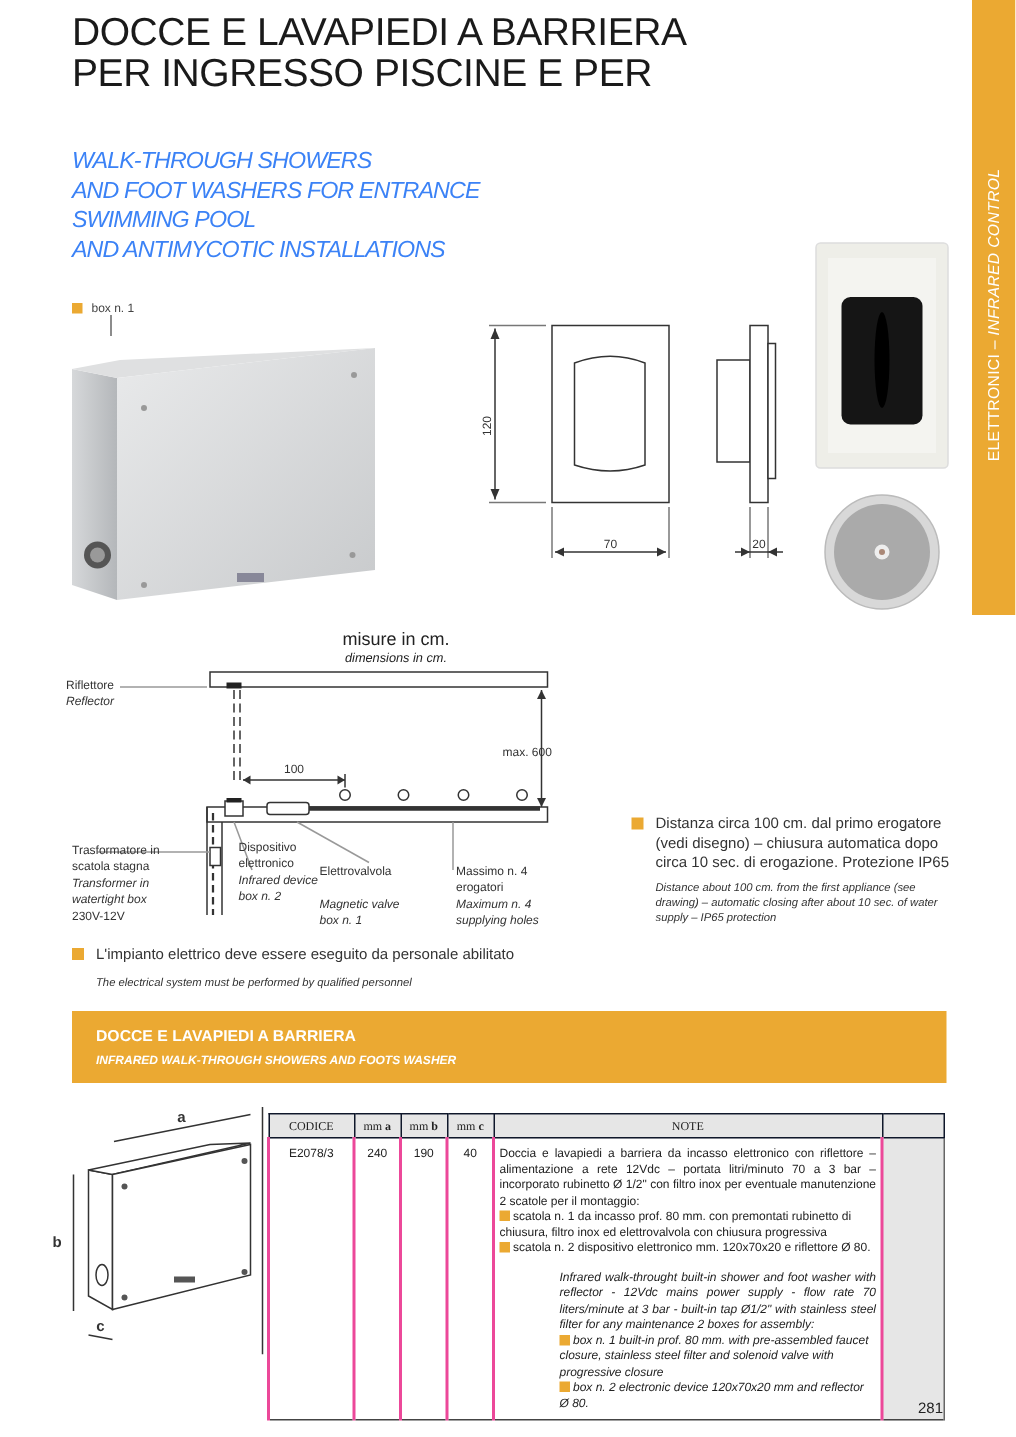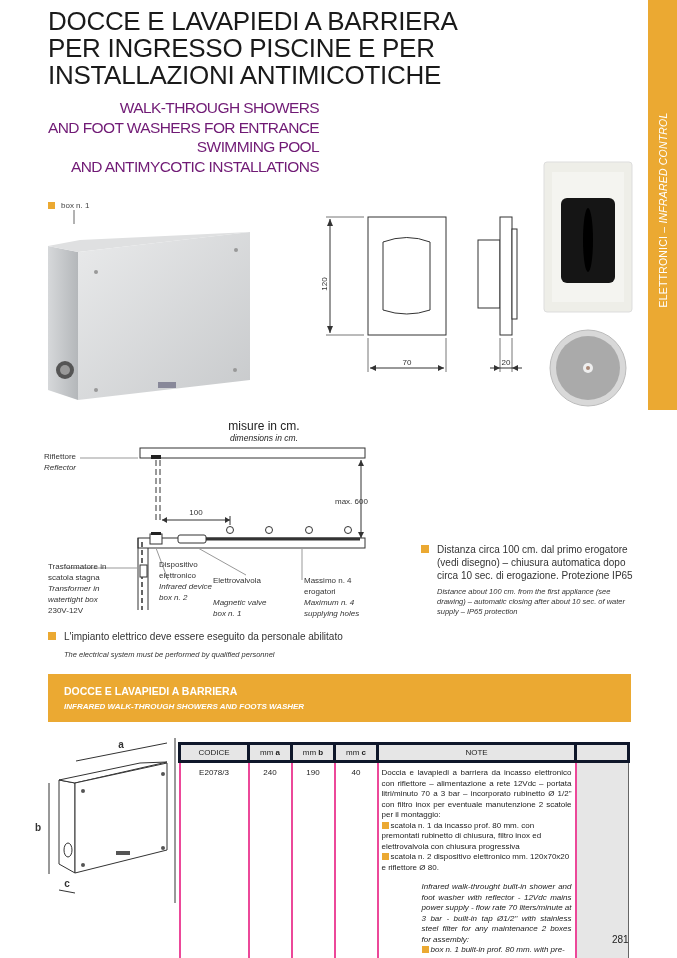--- a/index.html
+++ b/index.html
@@ -1,48 +1,47 @@
 <!DOCTYPE html>
 <html><head>
 <meta charset="utf-8">
 <style>
   html,body{margin:0;padding:0;background:#fff;}
   body{width:677px;height:958px;position:relative;overflow:hidden;font-family:"Liberation Sans",sans-serif;color:#222;}
   .abs{position:absolute;}
   .title{left:48px;top:8px;font-size:26px;line-height:27px;color:#1a1a1a;letter-spacing:-0.3px;}
-  .subtitle{left:48px;top:98px;font-size:15.5px;line-height:19.5px;color:#701a75;letter-spacing:-0.6px;text-align:right;}
+  .subtitle{left:48px;top:98px;font-size:15.5px;line-height:19.5px;font-style:italic;color:#3b82f6;letter-spacing:-0.6px;}
   .side-tab{left:648px;top:0;width:29px;height:410px;background:#eba932;}
   .side-tab-text{position:absolute;left:50%;top:210px;transform:translate(-50%,-50%) rotate(-90deg);white-space:nowrap;color:#fff;font-size:10.5px;letter-spacing:0.2px;}
   .side-tab-text i{font-style:italic;}
   .bullet{display:inline-block;width:7px;height:7px;background:#eba932;vertical-align:middle;margin-right:6px;}
   .box-label{left:48px;top:201px;font-size:8px;color:#444;}
   .small{font-size:8px;line-height:11px;color:#333;}
   .small i{color:#333;}
   .note-it{font-size:10px;line-height:13px;color:#333;}
   .note-en{font-size:7.5px;line-height:10px;color:#333;font-style:italic;}
   .band{left:48px;top:674px;width:583px;height:48px;background:#eba932;}
   .band-t1{position:absolute;left:16px;top:11px;color:#fff;font-weight:bold;font-size:10.5px;}
   .band-t2{position:absolute;left:16px;top:28px;color:#fff;font-weight:bold;font-style:italic;font-size:8px;}
   table.spec{position:absolute;left:178px;top:742px;width:452px;border-collapse:collapse;font-size:8px;color:#222;border:1px solid #444;}
-  table.spec th{background:#e6e6e6;font-weight:normal;border:3px solid #0f172a;height:15px;padding:0 8px;}
+  table.spec th{background:#e6e6e6;font-weight:normal;border:1px solid #0f172a;height:15px;padding:0 3px;font-family:Liberation Serif, serif;}
   table.spec td{vertical-align:top;border-left:2px solid #ec4899;border-right:1px solid #666;padding:5px 3px;}
   table.spec td.c{text-align:center;}
   table.spec .grey{background:#e6e6e6;width:34px;}
   .notes p{margin:0;line-height:10.5px;}
   .notes .en{font-style:italic;margin-left:40px;}
   .sq{display:inline-block;width:7px;height:7px;background:#eba932;margin-right:2px;vertical-align:-1px;}
   .page-num{left:612px;top:934px;font-size:10px;color:#222;}
 </style>
 </head>
 <body>
 
 <div class="abs title">
   <div>DOCCE E LAVAPIEDI A BARRIERA</div>
   <div>PER INGRESSO PISCINE E PER</div>
-  <div>INSTALLAZIONI ANTIMICOTICHE</div>
 </div>
 <div class="abs subtitle">
   <div>WALK-THROUGH SHOWERS</div>
   <div>AND FOOT WASHERS FOR ENTRANCE</div>
   <div>SWIMMING POOL</div>
   <div>AND ANTIMYCOTIC INSTALLATIONS</div>
 </div>
 
 <div class="abs side-tab">
   <div class="side-tab-text"><span>ELETTRONICI – </span><i>INFRARED CONTROL</i></div>

